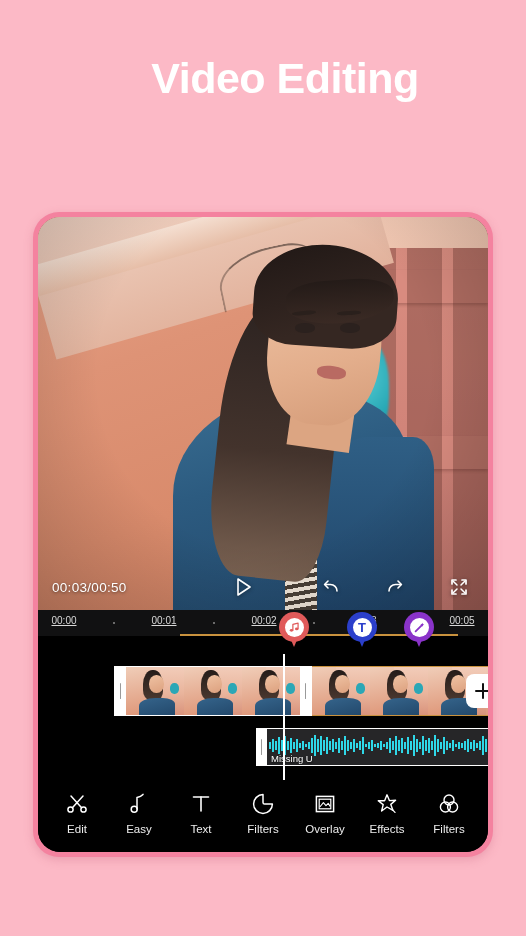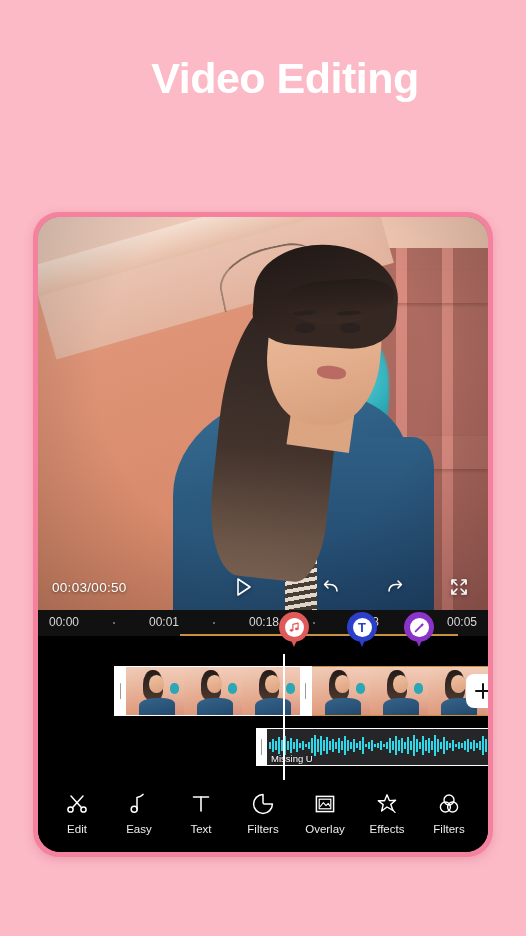--- a/index.html
+++ b/index.html
@@ -210,23 +210,24 @@
 
   
   .timeline { background: #000; flex: 1; position: relative; overflow: hidden; }
   .ruler {
     position: relative; height: 26px;
     background: #111112;
     display: flex; align-items: center;
   }
   .rtick {
     position: absolute; top: 5px;
-    color: #D8D8D8; font-size: 12px;
+    color: #D8D8D8; font-size: 10px;
     transform: translateX(-50%);
     white-space: nowrap;
+    text-decoration: underline;
   }
   .rdot {
     position: absolute; top: 12px;
     width: 2px; height: 2px; border-radius: 50%;
     background: #8A8A8A;
     transform: translateX(-50%);
   }
   .mark-bar {
     position: absolute; left: 142px; right: 30px; top: 24px;
     height: 1.5px; background: #C9923E;
@@ -429,21 +430,21 @@
       </div>
     </div>
 
     <div class="timeline">
 
       <div class="ruler">
         <div class="rtick" style="left:26px">00:00</div>
         <div class="rdot" style="left:76px"></div>
         <div class="rtick" style="left:126px">00:01</div>
         <div class="rdot" style="left:176px"></div>
-        <div class="rtick" style="left:226px">00:18</div>
+        <div class="rtick" style="left:226px">00:02</div>
         <div class="rdot" style="left:276px"></div>
         <div class="rtick" style="left:326px">00:03</div>
         <div class="rdot" style="left:376px"></div>
         <div class="rtick" style="left:424px">00:05</div>
       </div>
 
       <div class="mark-bar"></div>
 
       <div class="pin" style="left:256px; color:#E05A5A">
         <div class="drop" style="background:#E05A5A; color:#E05A5A">

